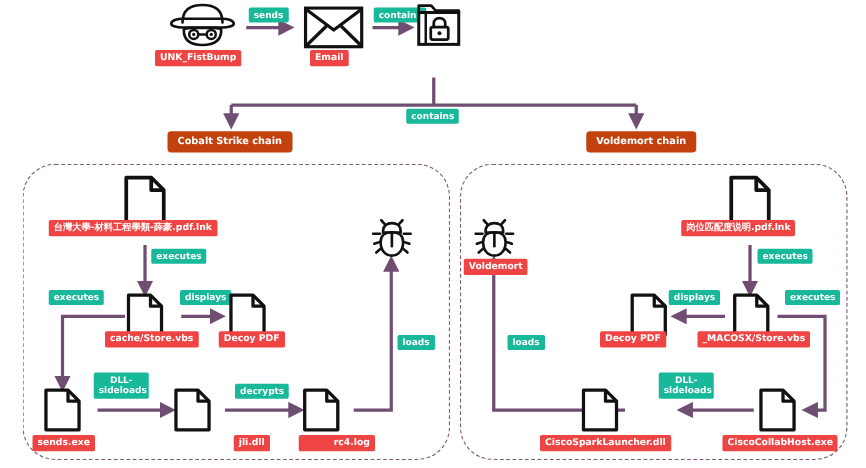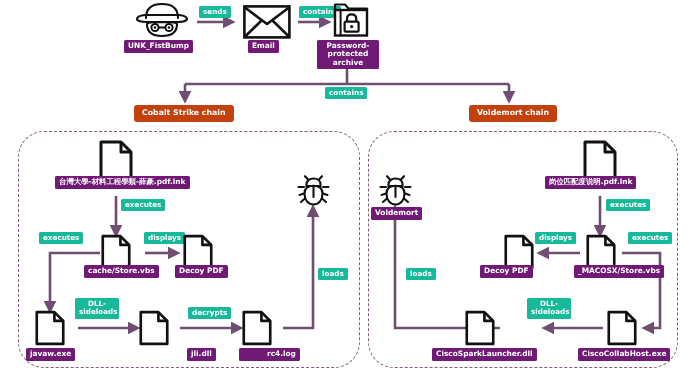--- a/index.html
+++ b/index.html
@@ -13,21 +13,21 @@
   
   .chip{
     position:absolute;
     color:#ffffff;
     font-weight:bold;
     text-align:center;
     line-height:1.12;
     white-space:nowrap;
     box-sizing:border-box;
   }
-  .chip-blue{background:#701a75;font-size:7.4px;padding:2.2px 4px;border-radius:1.5px;}
+  .chip-blue{background:#ef4444;font-size:7.4px;padding:2.2px 4px;border-radius:1.5px;}
   .chip-teal{background:#18B89A;font-size:7.2px;padding:2.2px 4px;border-radius:1.5px;}
   .chip-dark{background:#c2410c;font-size:7.8px;padding:4px 8px;border-radius:3px;}
   .chip-wrap{white-space:normal;}
 
   .cjk{font-family:"DejaVu Sans","Liberation Sans",sans-serif;}
 
   .icon{position:absolute;}
   .icon svg{display:block;}
 
   .panel{
@@ -126,37 +126,36 @@
   <div class="icon" style="left:331px;top:2px;">
     <svg width="40" height="36" viewBox="0 0 40 36">
       <path d="M4,8 L4,2.5 L14,2.5 L17.5,6.5 L36,6.5 L36,8" fill="none" stroke="#111111" stroke-width="2.2" stroke-linejoin="round"></path>
       <rect x="4" y="8" width="32" height="25.5" fill="#ffffff" stroke="#111111" stroke-width="2.4"></rect>
       <path d="M9.6,8 L9.6,33.5" fill="none" stroke="#111111" stroke-width="2"></path>
       <path d="M16,20 L16,16.8 C16,14 18,12.4 20.6,12.4 C23.2,12.4 25.2,14 25.2,16.8 L25.2,20" fill="none" stroke="#111111" stroke-width="2.2"></path>
       <rect x="13.6" y="19.6" width="14" height="10" rx="1.4" fill="none" stroke="#111111" stroke-width="2.2"></rect>
       <circle cx="20.6" cy="24.6" r="1.6" fill="#111111"></circle>
     </svg>
   </div>
-  <div class="chip chip-blue chip-wrap" style="left:317px;top:40px;width:62px;white-space:normal;">Password-protected archive</div>
 
   <div class="chip chip-teal" style="left:325px;top:87px;">contains</div>
 
   <div class="chip chip-dark" style="left:134px;top:105px;">Cobalt Strike chain</div>
   <div class="chip chip-dark" style="left:469px;top:105px;">Voldemort chain</div>
 
   <div class="panel" style="left:18px;top:131px;width:342px;height:237px;"></div>
   <div class="panel" style="left:368px;top:131px;width:310px;height:237px;"></div>
 
   <div class="icon" style="left:99px;top:140px;">
     <svg width="34" height="40" viewBox="0 0 34 40">
       <path d="M2,2 L22,2 L32,12 L32,38 L2,38 Z" fill="#ffffff" stroke="#111111" stroke-width="3" stroke-linejoin="round"></path>
       <path d="M22,2 L22,12 L32,12" fill="none" stroke="#111111" stroke-width="3" stroke-linejoin="round"></path>
     </svg>
   </div>
-  <div class="chip chip-blue cjk" style="left:39px;top:176px;margin-left:16px;">台灣大學-材料工程學類-薛豪.pdf.lnk</div>
+  <div class="chip chip-blue cjk" style="left:39px;top:176px;">台灣大學-材料工程學類-薛豪.pdf.lnk</div>
   <div class="chip chip-teal" style="left:121px;top:199px;">executes</div>
 
   <div class="icon" style="left:101px;top:234px;">
     <svg width="30" height="36" viewBox="0 0 34 40">
       <path d="M2,2 L22,2 L32,12 L32,38 L2,38 Z" fill="#ffffff" stroke="#111111" stroke-width="3" stroke-linejoin="round"></path>
       <path d="M22,2 L22,12 L32,12" fill="none" stroke="#111111" stroke-width="3" stroke-linejoin="round"></path>
     </svg>
   </div>
   <div class="chip chip-blue" style="left:84px;top:265px;">cache/Store.vbs</div>
   <div class="chip chip-teal" style="left:144px;top:232px;">displays</div>
@@ -169,21 +168,21 @@
     </svg>
   </div>
   <div class="chip chip-blue" style="left:175px;top:265px;">Decoy PDF</div>
 
   <div class="icon" style="left:35px;top:310px;">
     <svg width="30" height="36" viewBox="0 0 34 40">
       <path d="M2,2 L22,2 L32,12 L32,38 L2,38 Z" fill="#ffffff" stroke="#111111" stroke-width="3" stroke-linejoin="round"></path>
       <path d="M22,2 L22,12 L32,12" fill="none" stroke="#111111" stroke-width="3" stroke-linejoin="round"></path>
     </svg>
   </div>
-  <div class="chip chip-blue" style="left:26px;top:348px;">javaw.exe</div>
+  <div class="chip chip-blue" style="left:26px;top:348px;">sends.exe</div>
 
   <div class="chip chip-teal chip-wrap" style="left:75px;top:298px;width:44px;white-space:normal;">DLL-sideloads</div>
 
   <div class="icon" style="left:139px;top:310px;">
     <svg width="30" height="36" viewBox="0 0 34 40">
       <path d="M2,2 L22,2 L32,12 L32,38 L2,38 Z" fill="#ffffff" stroke="#111111" stroke-width="3" stroke-linejoin="round"></path>
       <path d="M22,2 L22,12 L32,12" fill="none" stroke="#111111" stroke-width="3" stroke-linejoin="round"></path>
     </svg>
   </div>
   <div class="chip chip-blue" style="left:139px;top:348px;margin-left:48px;">jli.dll</div>
@@ -222,21 +221,21 @@
   </div>
   <div class="chip chip-blue cjk" style="left:545px;top:176px;">岗位匹配度说明.pdf.lnk</div>
   <div class="chip chip-teal" style="left:606px;top:199px;">executes</div>
 
   <div class="icon" style="left:586px;top:234px;">
     <svg width="30" height="36" viewBox="0 0 34 40">
       <path d="M2,2 L22,2 L32,12 L32,38 L2,38 Z" fill="#ffffff" stroke="#111111" stroke-width="3" stroke-linejoin="round"></path>
       <path d="M22,2 L22,12 L32,12" fill="none" stroke="#111111" stroke-width="3" stroke-linejoin="round"></path>
     </svg>
   </div>
-  <div class="chip chip-blue" style="left:558px;top:265px;margin-left:16px;">_MACOSX/Store.vbs</div>
+  <div class="chip chip-blue" style="left:558px;top:265px;">_MACOSX/Store.vbs</div>
   <div class="chip chip-teal" style="left:535px;top:232px;">displays</div>
   <div class="chip chip-teal" style="left:628px;top:232px;">executes</div>
 
   <div class="icon" style="left:504px;top:234px;">
     <svg width="30" height="36" viewBox="0 0 34 40">
       <path d="M2,2 L22,2 L32,12 L32,38 L2,38 Z" fill="#ffffff" stroke="#111111" stroke-width="3" stroke-linejoin="round"></path>
       <path d="M22,2 L22,12 L32,12" fill="none" stroke="#111111" stroke-width="3" stroke-linejoin="round"></path>
     </svg>
   </div>
   <div class="chip chip-blue" style="left:480px;top:265px;">Decoy PDF</div>

